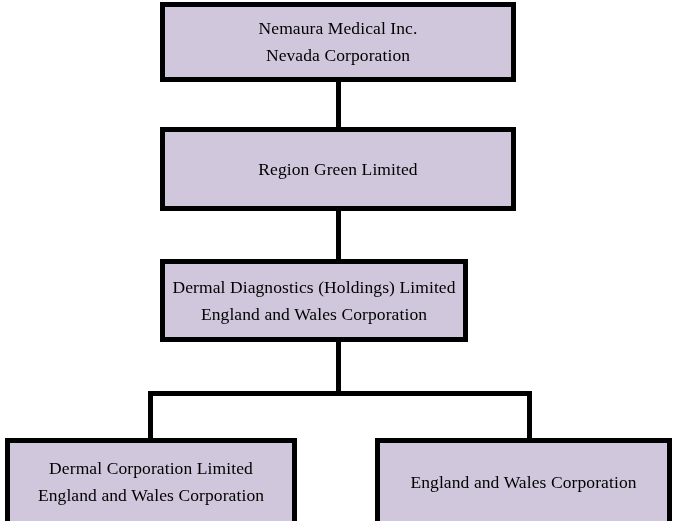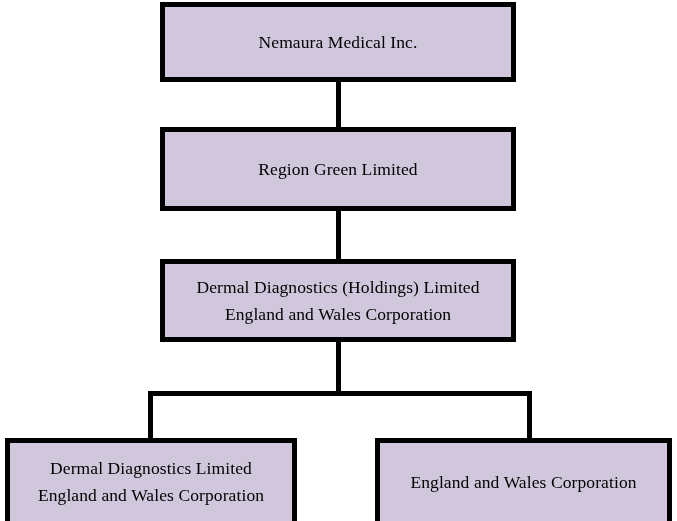--- a/index.html
+++ b/index.html
@@ -35,21 +35,21 @@
     font-size: 17.5px;
     line-height: 1.52;
     white-space: nowrap;
     text-align: center;
     letter-spacing: 0.1px;
   }
 
   
   #box-nemaura-medical  { left: 160px; top: 2px;   width: 356px; height: 80px; }
   #box-region-green     { left: 160px; top: 127px; width: 356px; height: 84px; }
-  #box-dermal-holdings  { left: 160px; top: 259px; width: 356px; height: 83px; }
+  #box-dermal-holdings  { left: 160px; top: 259px; width: 308px; height: 83px; }
   #box-dermal-diagnostics { left: 5px;  top: 438px; width: 292px; height: 88px; }
   #box-trial-clinic     { left: 375px; top: 438px; width: 297px; height: 88px; }
 
   
   .connector {
     position: absolute;
     background: #000000;
     z-index: 1;
   }
   .v-line { width: 5px; }
@@ -69,33 +69,34 @@
 
   <div class="connector v-line" id="connector-nemaura-to-region"></div>
   <div class="connector v-line" id="connector-region-to-holdings"></div>
   <div class="connector v-line" id="connector-holdings-to-split"></div>
   <div class="connector h-line" id="connector-split-bar"></div>
   <div class="connector v-line" id="connector-split-left-drop"></div>
   <div class="connector v-line" id="connector-split-right-drop"></div>
 
   <div class="entity-box" id="box-nemaura-medical">
     <div class="entity-line">Nemaura Medical Inc.</div>
+    <div class="entity-line">Nevada Corporation</div>
   </div>
 
   <div class="entity-box" id="box-region-green">
     <div class="entity-line">Region Green Limited</div>
   </div>
 
   <div class="entity-box" id="box-dermal-holdings">
     <div class="entity-line">Dermal Diagnostics (Holdings) Limited</div>
     <div class="entity-line">England and Wales Corporation</div>
   </div>
 
   <div class="entity-box" id="box-dermal-diagnostics">
-    <div class="entity-line">Dermal Diagnostics Limited</div>
+    <div class="entity-line">Dermal Corporation Limited</div>
     <div class="entity-line">England and Wales Corporation</div>
   </div>
 
   <div class="entity-box" id="box-trial-clinic">
     <div class="entity-line">England and Wales Corporation</div>
   </div>
 
 </div>
 
 </body></html>

